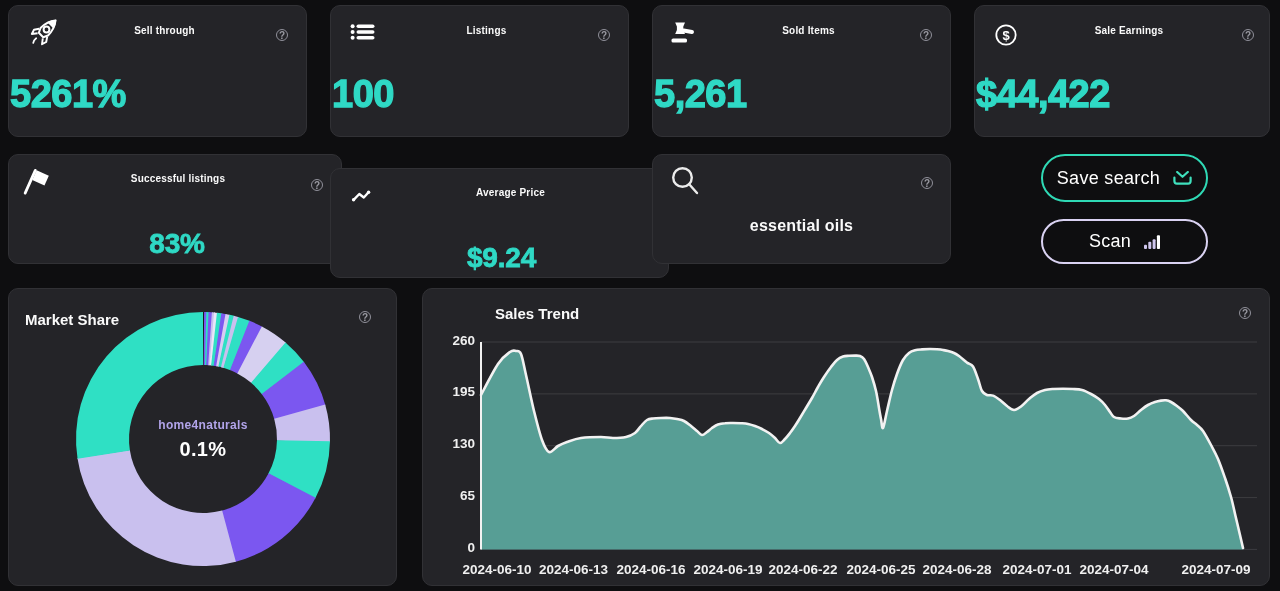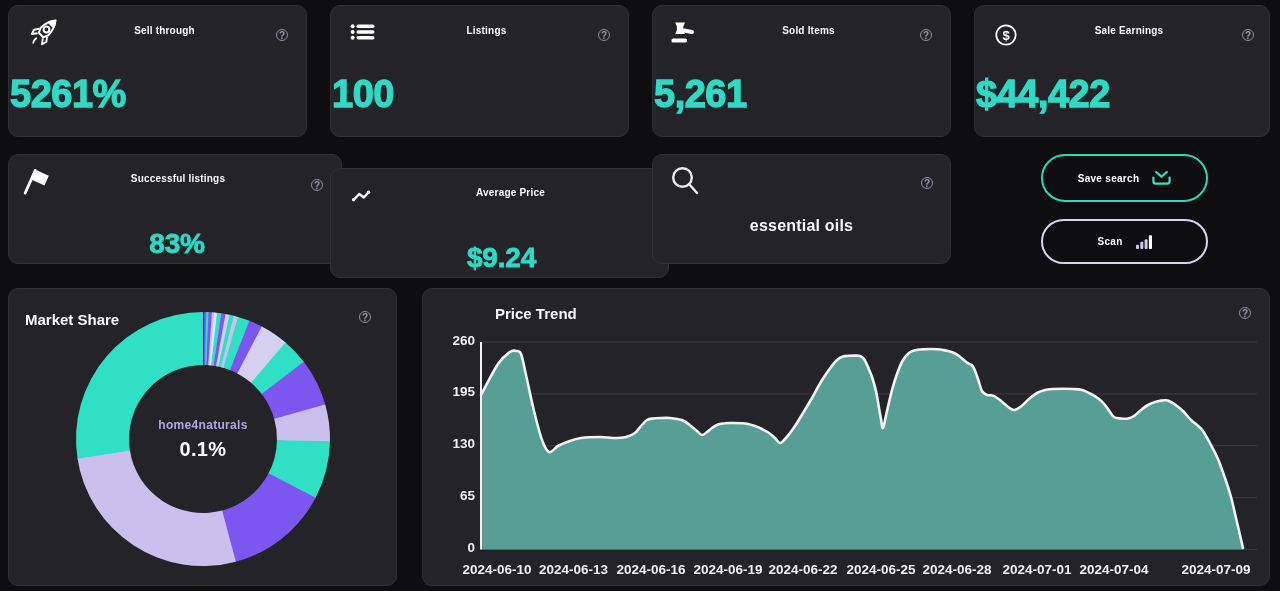--- a/index.html
+++ b/index.html
@@ -4,21 +4,21 @@
 <style>
 * { margin:0; padding:0; box-sizing:border-box; }
 html,body { width:1280px; height:591px; background:#0e0e10; overflow:hidden;
   font-family:"Liberation Sans", sans-serif; }
 .card { position:absolute; background:#242428; border:1px solid #313135; border-radius:10px; }
 .title { position:absolute; left:0; width:100%; text-align:center; color:#fafafa; font-weight:700; font-size:10px; letter-spacing:0.2px; }
 .val-big { position:absolute; left:1px; width:100%; color:#2fd9c5; font-weight:700; font-size:38px; line-height:40px; letter-spacing:-0.5px; -webkit-text-stroke:1.3px #2fd9c5; }
 .val-med { position:absolute; left:2px; width:100%; text-align:center; color:#2fd9c5; font-weight:700; font-size:28px; line-height:31px; letter-spacing:-0.2px;margin-top:16px; -webkit-text-stroke:0.8px #2fd9c5; }
 .help { position:absolute; top:22px; right:18px; width:12px; height:12px; border:1.5px solid #90909a; border-radius:50%; color:#9a9aa2; font-size:10px; font-weight:700; text-align:center; line-height:11.5px; }
 .icon { position:absolute; left:22px; top:16px; }
-.btn { position:absolute; display:flex; align-items:center; justify-content:center; gap:13px; border-radius:26px; color:#fff; font-weight:700; font-size:10px; letter-spacing:0.3px; }
+.btn { position:absolute; display:flex; align-items:center; justify-content:center; gap:13px; border-radius:26px; color:#fff; font-weight:400; font-size:18px; letter-spacing:0.3px; }
 </style>
 </head>
 <body>
 
 <div class="card" style="left:8px; top:5px; width:299px; height:132px;">
   <svg class="icon" style="left:20px; top:11px;" width="30" height="30" viewBox="0 0 30 30" fill="none" stroke="#fff">
     <path d="M26.5 3.5 C21 4 15.5 7 11.5 11 L9.8 15.8 L14.2 20.2 L19 18.5 C23 14.5 26 9 26.5 3.5 Z" stroke-width="2" stroke-linejoin="round"></path>
     <path d="M26.5 3.5 C24.5 3.7 22 4.3 19.5 5.5 L24.5 10.5 C25.7 8 26.3 5.5 26.5 3.5 Z" fill="#fff" stroke-width="1.5"></path>
     <circle cx="17.5" cy="12.5" r="2.9" stroke-width="2"></circle>
     <path d="M10.2 11.8 L5 12.8 L2.8 17 L8.6 16.2" stroke-width="1.9" stroke-linejoin="round"></path>
@@ -139,21 +139,21 @@
       <path d="M306.55,208.84A127.0,127.0 0 0 1 225.91,272.93L212.59,221.63A74.0,74.0 0 0 0 259.58,184.28Z" fill="#7b57f0"></path>
       <path d="M226.87,272.67A127.0,127.0 0 0 1 68.41,168.88L120.82,161.00A74.0,74.0 0 0 0 213.15,221.48Z" fill="#c9c0ee"></path>
       <path d="M68.56,169.87A127.0,127.0 0 0 1 194.00,23.00L194.00,76.00A74.0,74.0 0 0 0 120.91,161.58Z" fill="#2fe0c4"></path>
     </svg>
 
   <div style="position:absolute; left:0; top:129px; width:388px; text-align:center; color:#b2a4ea; font-weight:700; font-size:12px; letter-spacing:0.3px;">home4naturals</div>
   <div style="position:absolute; left:0; top:149px; width:388px; text-align:center; color:#fff; font-weight:700; font-size:20px; letter-spacing:0.3px;">0.1%</div>
 </div>
 
 <div class="card" style="left:422px; top:288px; width:848px; height:298px;">
-  <div style="position:absolute; left:72px; top:16px; color:#fafafa; font-weight:700; font-size:15px;">Price Trend</div>
+  <div style="position:absolute; left:72px; top:16px; color:#fafafa; font-weight:700; font-size:15px;">Sales Trend</div>
   <div class="help" style="top:17.5px; right:18px;">?</div>
   <svg style="position:absolute; left:0; top:0;" width="846" height="296" viewBox="0 0 846 296">
     <g stroke="#3d3d41" stroke-width="1">
       <line x1="58" y1="53" x2="834" y2="53"></line>
       <line x1="58" y1="104.9" x2="834" y2="104.9"></line>
       <line x1="58" y1="156.7" x2="834" y2="156.7"></line>
       <line x1="58" y1="208.6" x2="834" y2="208.6"></line>
       <line x1="58" y1="260.4" x2="834" y2="260.4"></line>
     </g>
     <path d="M58,106C60.8,100.8 70.2,82.2 75,75C79.8,67.8 84.0,65.2 87,63C90.0,60.8 91.2,61.7 93,62C94.8,62.3 96.3,61.0 98,65C99.7,69.0 100.8,76.5 103,86C105.2,95.5 108.3,111.2 111,122C113.7,132.8 116.5,144.2 119,151C121.5,157.8 123.3,162.0 126,163C128.7,164.0 132.0,158.7 135,157C138.0,155.3 140.2,154.3 144,153C147.8,151.7 152.3,149.8 158,149C163.7,148.2 172.7,148.0 178,148C183.3,148.0 185.8,149.0 190,149C194.2,149.0 199.3,148.8 203,148C206.7,147.2 209.5,145.8 212,144C214.5,142.2 216.0,139.2 218,137C220.0,134.8 222.0,132.2 224,131C226.0,129.8 227.7,129.8 230,129.5C232.3,129.2 235.2,129.1 238,129C240.8,128.9 244.3,128.8 247,129C249.7,129.2 251.7,129.5 254,130C256.3,130.5 258.7,130.8 261,132C263.3,133.2 265.8,135.3 268,137C270.2,138.7 272.2,140.5 274,142C275.8,143.5 277.3,145.8 279,146C280.7,146.2 282.3,144.2 284,143C285.7,141.8 287.2,140.2 289,139C290.8,137.8 292.8,136.3 295,135.5C297.2,134.7 299.5,134.4 302,134.2C304.5,133.9 307.3,134.0 310,134C312.7,134.0 315.5,134.0 318,134.2C320.5,134.4 322.7,134.5 325,135C327.3,135.5 329.7,136.2 332,137C334.3,137.8 336.7,138.8 339,140C341.3,141.2 343.8,142.5 346,144C348.2,145.5 350.2,147.3 352,149C353.8,150.7 355.3,153.8 357,154C358.7,154.2 360.3,151.7 362,150C363.7,148.3 365.3,146.2 367,144C368.7,141.8 370.3,139.5 372,137C373.7,134.5 375.2,132.0 377,129C378.8,126.0 381.0,122.3 383,119C385.0,115.7 387.0,112.5 389,109C391.0,105.5 393.0,101.5 395,98C397.0,94.5 398.8,91.3 401,88C403.2,84.7 405.8,80.8 408,78C410.2,75.2 412.0,72.7 414,71C416.0,69.3 418.0,68.3 420,67.6C422.0,66.9 424.0,67.0 426,66.8C428.0,66.6 430.2,66.6 432,66.6C433.8,66.6 435.5,66.4 437,67C438.5,67.6 439.7,68.2 441,70C442.3,71.8 443.7,75.0 445,78C446.3,81.0 447.7,84.0 449,88C450.3,92.0 451.8,96.8 453,102C454.2,107.2 455.2,114.3 456,119C456.8,123.7 457.3,126.7 458,130C458.7,133.3 459.0,140.3 460,139C461.0,137.7 462.5,128.3 464,122C465.5,115.7 467.3,107.2 469,101C470.7,94.8 472.2,90.0 474,85C475.8,80.0 478.0,74.5 480,71C482.0,67.5 484.0,65.6 486,64C488.0,62.4 489.8,61.9 492,61.3C494.2,60.7 496.5,60.6 499,60.4C501.5,60.2 504.5,60.0 507,60C509.5,60.0 511.8,60.1 514,60.3C516.2,60.5 518.2,60.7 520,61C521.8,61.3 523.2,61.5 525,62C526.8,62.5 529.2,63.2 531,64C532.8,64.8 533.8,65.4 536,67C538.2,68.6 541.7,71.8 544,73.6C546.3,75.3 548.2,74.8 550,77.5C551.8,80.2 553.5,85.9 555,90C556.5,94.1 557.5,99.3 559,102C560.5,104.7 562.2,105.2 564,106C565.8,106.8 567.8,105.8 570,106.6C572.2,107.4 574.7,109.3 577,111C579.3,112.7 581.7,115.3 584,117C586.3,118.7 588.7,120.9 591,121C593.3,121.1 595.5,119.3 598,117.5C600.5,115.7 603.3,112.2 606,110C608.7,107.8 611.3,105.5 614,104C616.7,102.5 619.3,101.7 622,101C624.7,100.3 627.0,100.2 630,100C633.0,99.8 636.7,99.8 640,99.8C643.3,99.8 646.8,99.8 650,100C653.2,100.2 656.0,100.2 659,101C662.0,101.8 665.2,103.5 668,105C670.8,106.5 673.7,108.2 676,110C678.3,111.8 680.2,113.8 682,116C683.8,118.2 685.5,121.0 687,123C688.5,125.0 689.2,126.9 691,128C692.8,129.1 695.7,129.2 698,129.5C700.3,129.8 702.8,129.9 705,129.5C707.2,129.1 708.8,128.4 711,127C713.2,125.6 715.7,122.8 718,121C720.3,119.2 722.7,117.3 725,116C727.3,114.7 729.8,113.7 732,113C734.2,112.3 736.2,111.9 738,111.6C739.8,111.3 741.3,111.1 743,111.3C744.7,111.5 746.2,112.0 748,113C749.8,114.0 752.0,115.5 754,117C756.0,118.5 757.7,119.7 760,122C762.3,124.3 765.7,128.7 768,131C770.3,133.3 772.0,134.2 774,136C776.0,137.8 777.7,138.7 780,142C782.3,145.3 785.5,151.3 788,156C790.5,160.7 792.7,164.5 795,170C797.3,175.5 799.8,182.7 802,189C804.2,195.3 806.2,201.7 808,208C809.8,214.3 811.0,220.7 812.5,227C814.0,233.3 815.8,240.7 817,246C818.2,251.3 819.5,256.8 820,259L820,260.4L58,260.4Z" fill="#579e95"></path>

